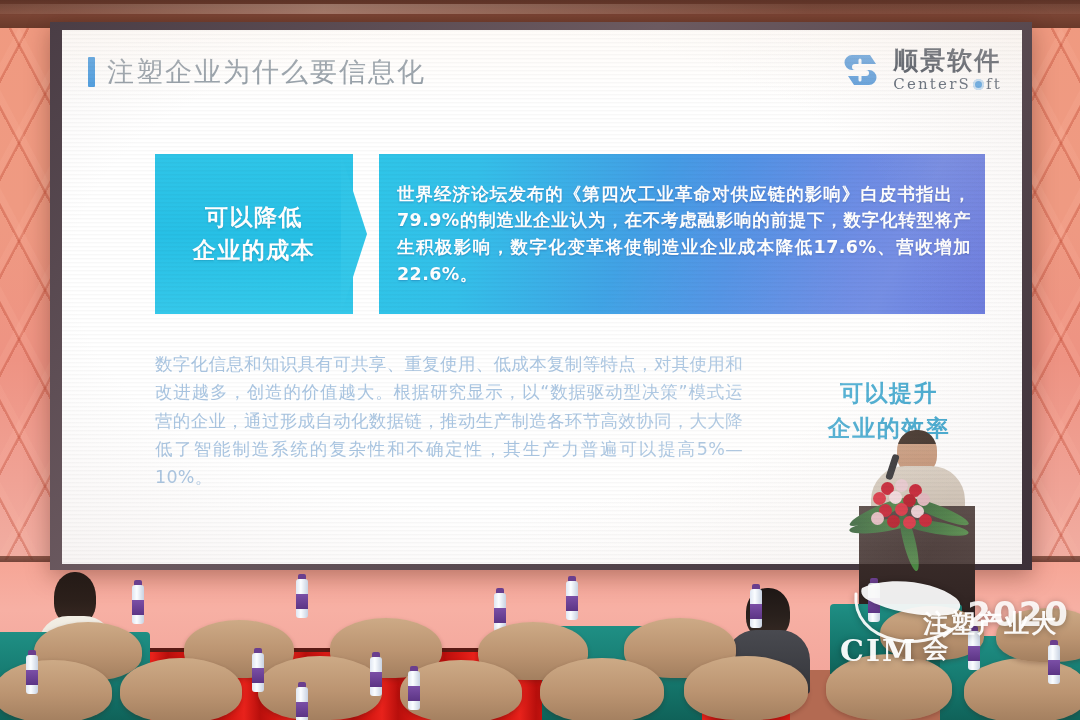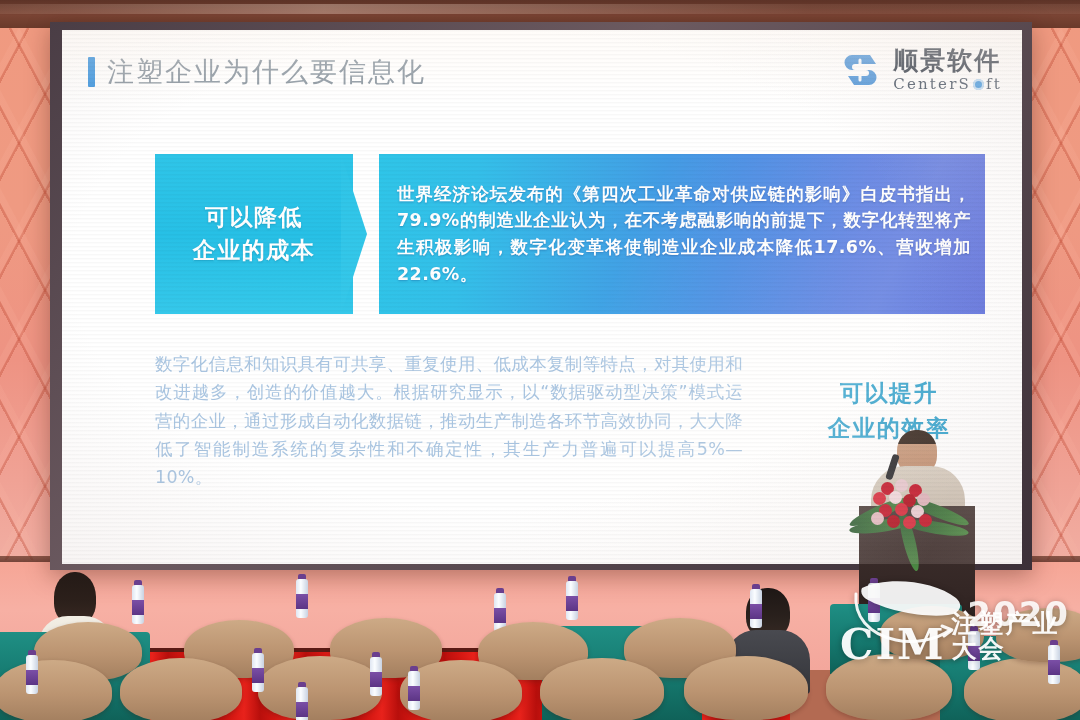--- a/index.html
+++ b/index.html
@@ -268,21 +268,21 @@
     position: absolute; right: 6px; bottom: 22px;
     width: 240px; height: 120px; z-index: 70;
     color: #fff; pointer-events: none;
     filter: drop-shadow(0 1px 3px rgba(0,0,0,.35));
   }
   .wm-main {
     position: absolute; left: 6px; bottom: 34px;
     display: flex; align-items: flex-end; gap: 6px;
   }
   .wm-cim {
-    font-size: 42px; font-weight: bold; letter-spacing: 2px; line-height: .9;
+    font-size: 30px; font-weight: bold; letter-spacing: 2px; line-height: .9;
     font-family: "DejaVu Serif", "Liberation Serif", serif;
     color: rgba(255,255,255,.95);
   }
   .wm-cn {
     font-size: 25px; font-weight: bold; letter-spacing: 2px; line-height: 1;
     font-family: "DejaVu Sans", "Liberation Sans", sans-serif;
     color: rgba(255,255,255,.95); padding-bottom: 3px;
   }
   .wm-en {
     position: absolute; left: 82px; bottom: 20px;

